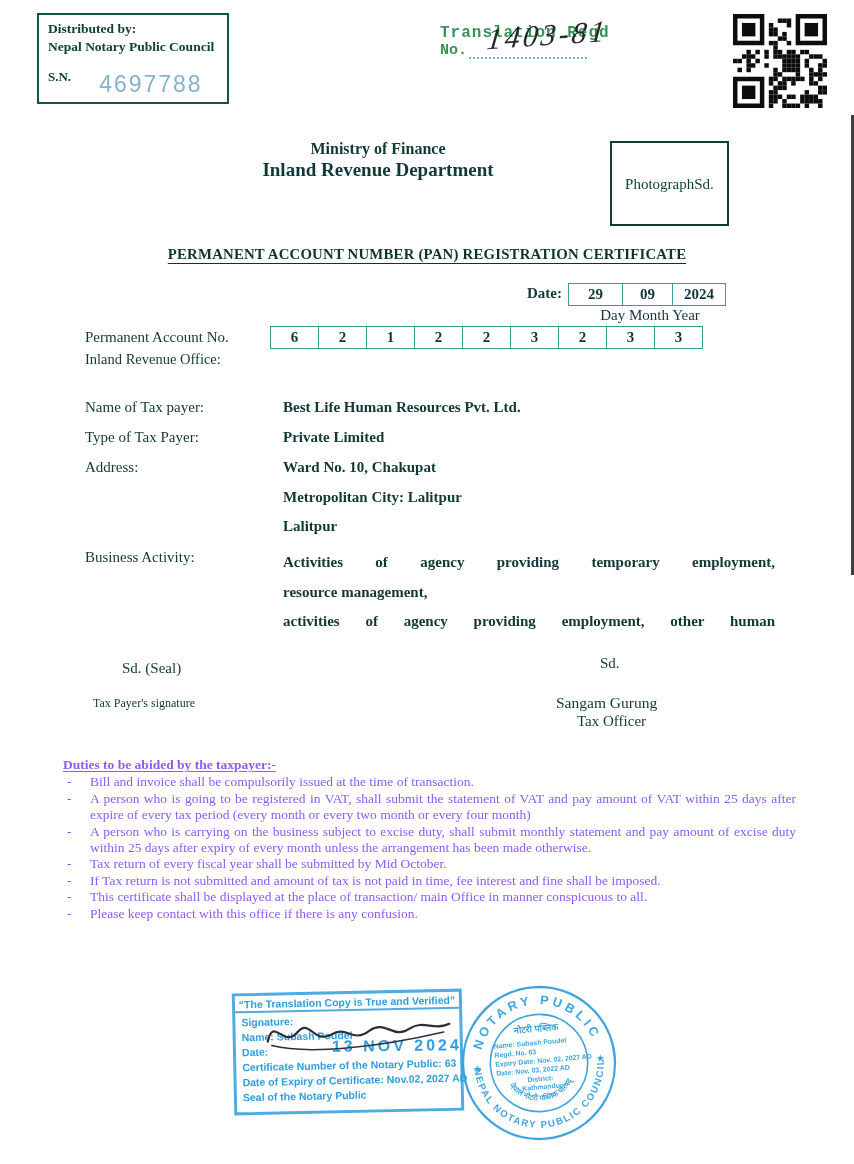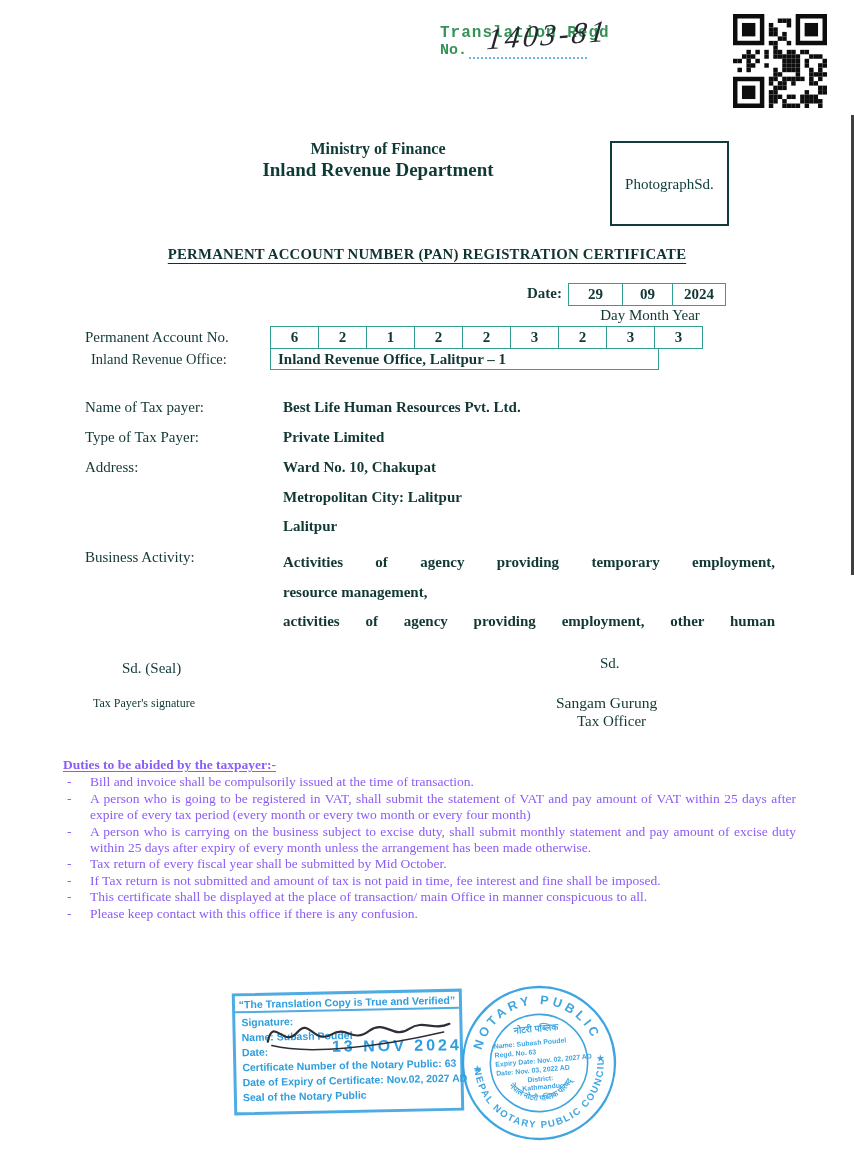--- a/index.html
+++ b/index.html
@@ -42,21 +42,21 @@
              font-size:15px;font-weight:bold;color:#113835;}
   .date-cell:first-child{border-left:1.5px solid #2fa093;}
   .date-caption{left:575px;top:307px;width:150px;text-align:center;font-size:15px;color:#113835;}
 
   
   .pan-label{left:85px;top:329px;font-size:15px;}
   .pan-boxes{left:270px;top:326px;display:flex;}
   .pan-cell{width:47px;height:21px;border:1.5px solid #2fa093;border-left:none;display:flex;align-items:center;justify-content:center;
             font-size:15px;font-weight:bold;}
   .pan-cell:first-child{border-left:1.5px solid #2fa093;}
-  .office-label{left:85px;top:351px;font-size:14.5px;margin-left:6px;}
+  .office-label{left:85px;top:351px;font-size:14.5px;}
   .office-box{left:270px;top:348px;width:389px;height:22px;border:1.5px solid #2fa093;box-sizing:border-box;
               display:flex;align-items:center;padding-left:7px;font-size:15px;font-weight:bold;}
 
   .fld-label{font-size:15px;}
   .fld-value{font-weight:bold;font-size:15px;}
   .biz-lines{left:283px;top:548px;width:492px;}
   .biz-line{font-size:15px;font-weight:bold;line-height:29.5px;}
   .jst{text-align:justify;text-align-last:justify;}
 
   
@@ -88,20 +88,28 @@
   
   .edge-line{left:851px;top:115px;width:2.5px;height:460px;background:#1d1d1d;opacity:.85;}
 
   .qr{left:733px;top:14px;}
 </style>
 </head>
 <body>
 
 <div id="page">
 
+  <div class="abs serial-box">
+    <div class="sb-line">Distributed by:</div>
+    <div class="sb-line">Nepal Notary Public Council</div>
+    <div class="sb-row">
+      <span class="sb-sn-label">S.N.</span>
+      <span class="sb-sn-value">4697788</span>
+    </div>
+  </div>
 
   <div class="abs tr-stamp">
     <div class="tr-title">Translation Regd</div>
     <div class="tr-row">
       <span>No.</span>
       <span class="tr-dots"></span>
     </div>
   </div>
   <div class="abs tr-number">1403-81</div>
 
@@ -269,21 +277,20 @@
     <div class="pan-cell">2</div>
     <div class="pan-cell">1</div>
     <div class="pan-cell">2</div>
     <div class="pan-cell">2</div>
     <div class="pan-cell">3</div>
     <div class="pan-cell">2</div>
     <div class="pan-cell">3</div>
     <div class="pan-cell">3</div>
   </div>
   <div class="abs office-label">Inland Revenue Office:</div>
-  <div class="abs office-box">Inland Revenue Office, Lalitpur – 1</div>
 
   <div class="abs fld-label" style="left:85px;top:399px">Name of Tax payer:</div>
   <div class="abs fld-value" style="left:283px;top:399px">Best Life Human Resources Pvt. Ltd.</div>
 
   <div class="abs fld-label" style="left:85px;top:429px">Type of Tax Payer:</div>
   <div class="abs fld-value" style="left:283px;top:429px">Private Limited</div>
 
   <div class="abs fld-label" style="left:85px;top:459px">Address:</div>
   <div class="abs fld-value" style="left:283px;top:459px">Ward No. 10, Chakupat</div>
   <div class="abs fld-value" style="left:283px;top:489px">Metropolitan City: Lalitpur</div>

